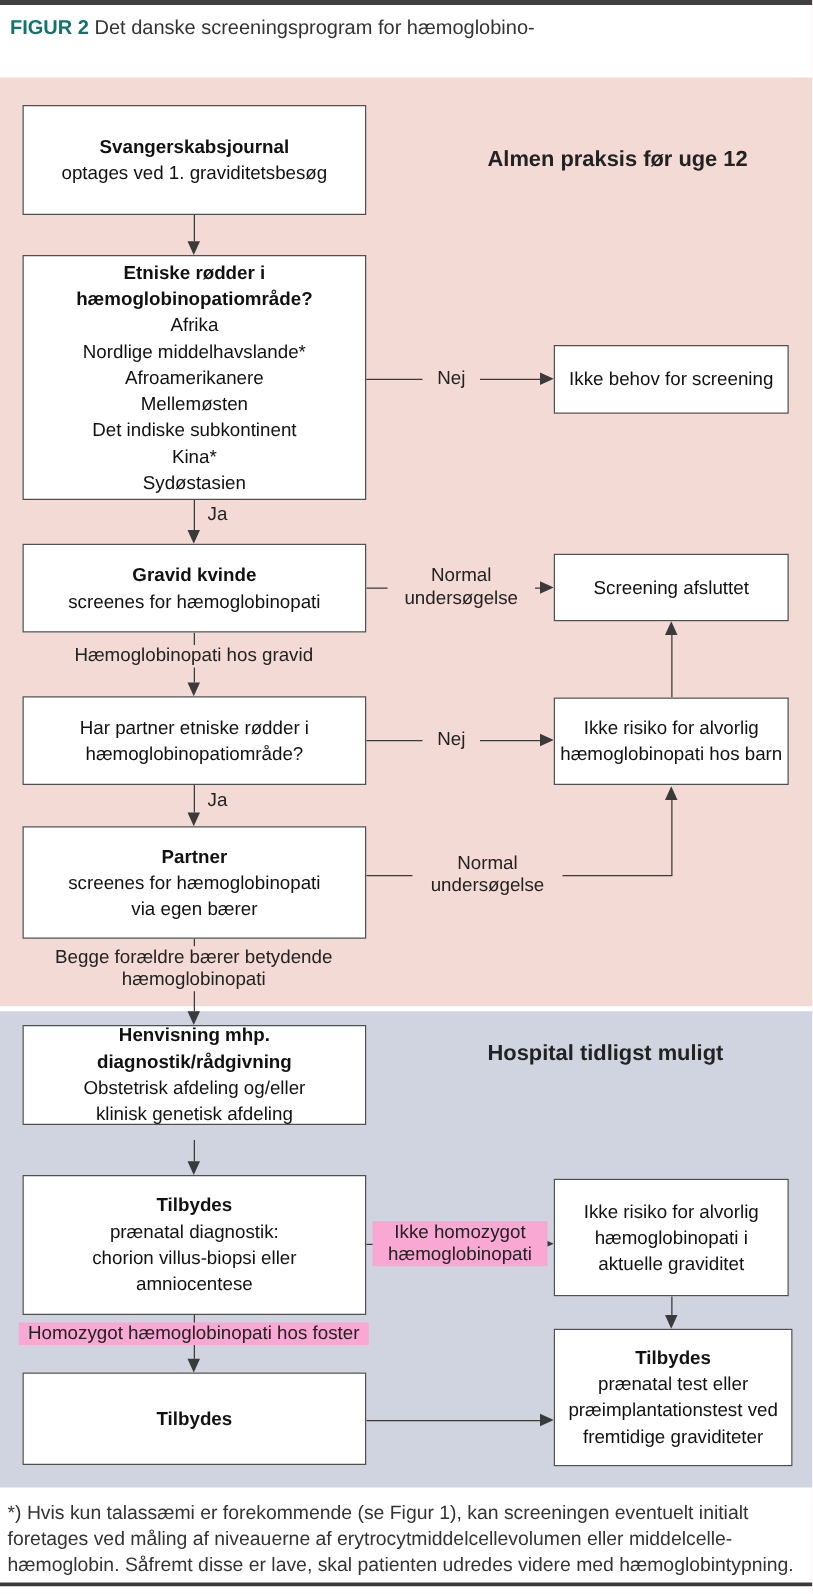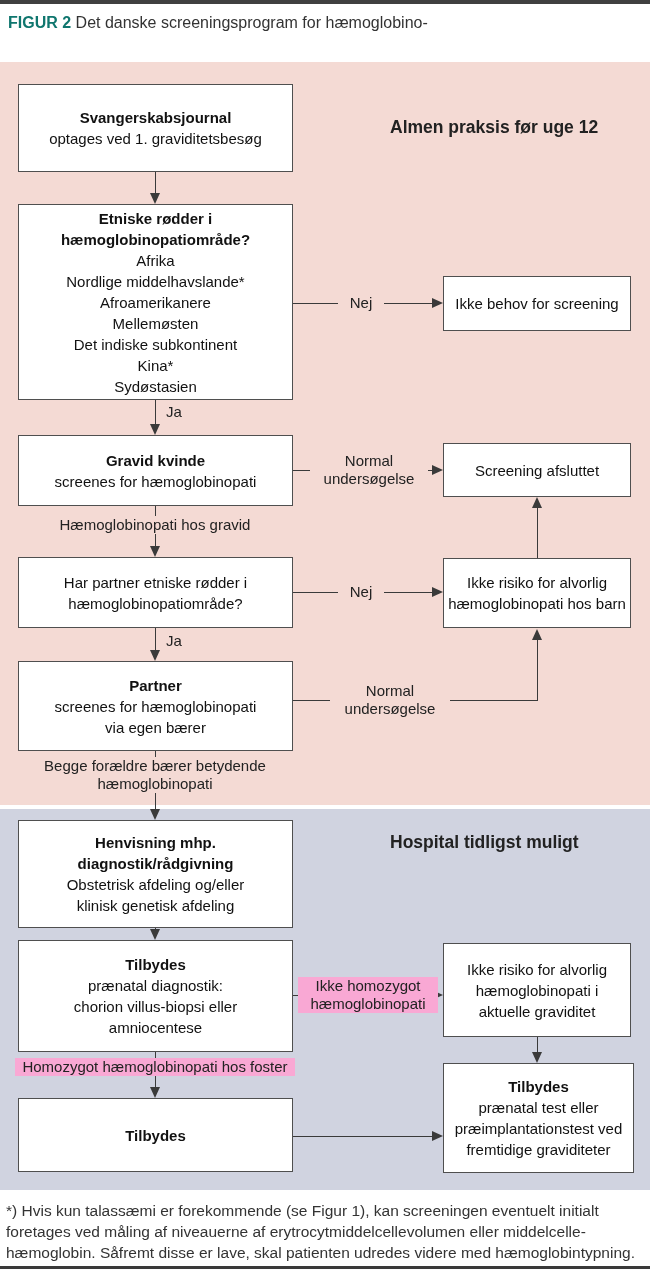--- a/index.html
+++ b/index.html
@@ -151,21 +151,21 @@
     <span>Har partner etniske rødder i</span>
     <span>hæmoglobinopatiområde?</span>
   </div>
 
   <div class="box" style="left:18px;top:661px;width:275px;height:90px;">
     <span class="b">Partner</span>
     <span>screenes for hæmoglobinopati</span>
     <span>via egen bærer</span>
   </div>
 
-  <div class="box" style="left:18px;top:820px;width:275px;height:108px;">
+  <div class="box" style="left:18px;top:820px;width:275px;height:80px;">
     <span class="b">Henvisning mhp. diagnostik/rådgivning</span>
     <span>Obstetrisk afdeling og/eller</span>
     <span>klinisk genetisk afdeling</span>
   </div>
 
   <div class="box" style="left:18px;top:940px;width:275px;height:112px;">
     <span class="b">Tilbydes</span>
     <span>prænatal diagnostik:</span>
     <span>chorion villus-biopsi eller</span>
     <span>amniocentese</span>

